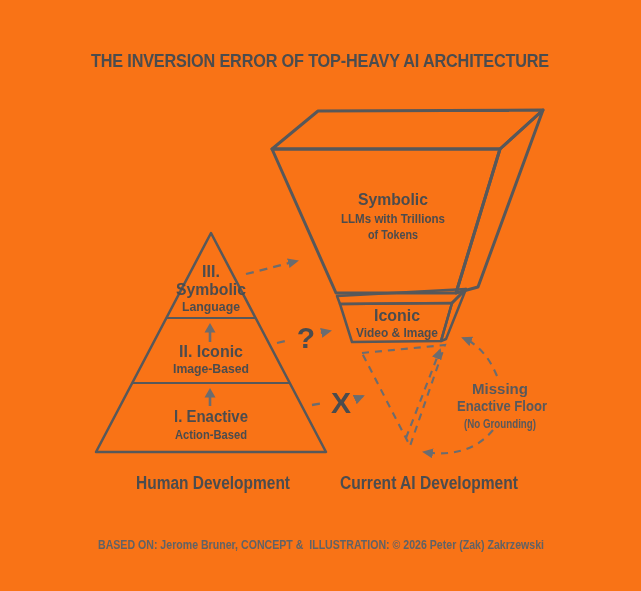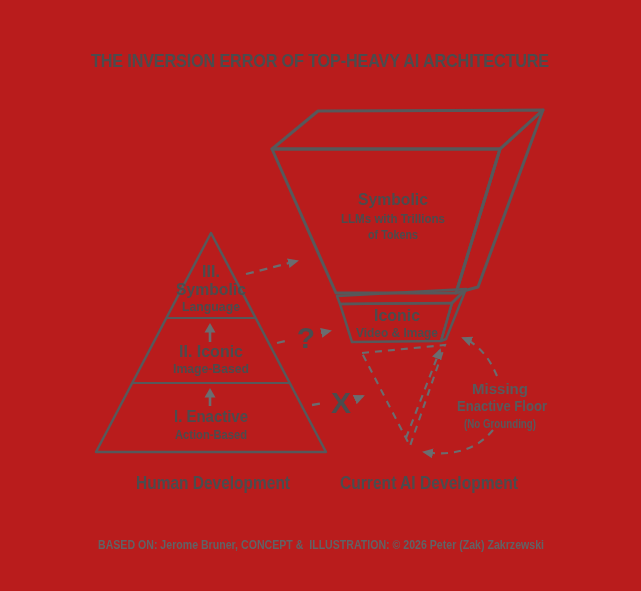--- a/index.html
+++ b/index.html
@@ -1,16 +1,16 @@
 <!DOCTYPE html>
 <html><head>
 <meta charset="utf-8">
 <style>
   html,body{margin:0;padding:0;background:#ffffff;}
-  .stage{width:641px;height:591px;background:#b91c1c;position:relative;overflow:hidden;}
+  .stage{width:641px;height:591px;background:#f97316;position:relative;overflow:hidden;}
   svg{display:block;}
   text{font-family:"Liberation Sans","DejaVu Sans",sans-serif;font-weight:bold;fill:#4b4c4e;}
   .ttl{font-size:19px;letter-spacing:-0.2px;}
   .cap{font-size:18px;}
   .foot{font-size:13.5px;fill:#616265;}
   .lv1{font-size:16px;}
   .lv2{font-size:13px;}
   .blk1{font-size:17px;}
   .blk2{font-size:13.5px;}
   .ic1{font-size:16px;}

